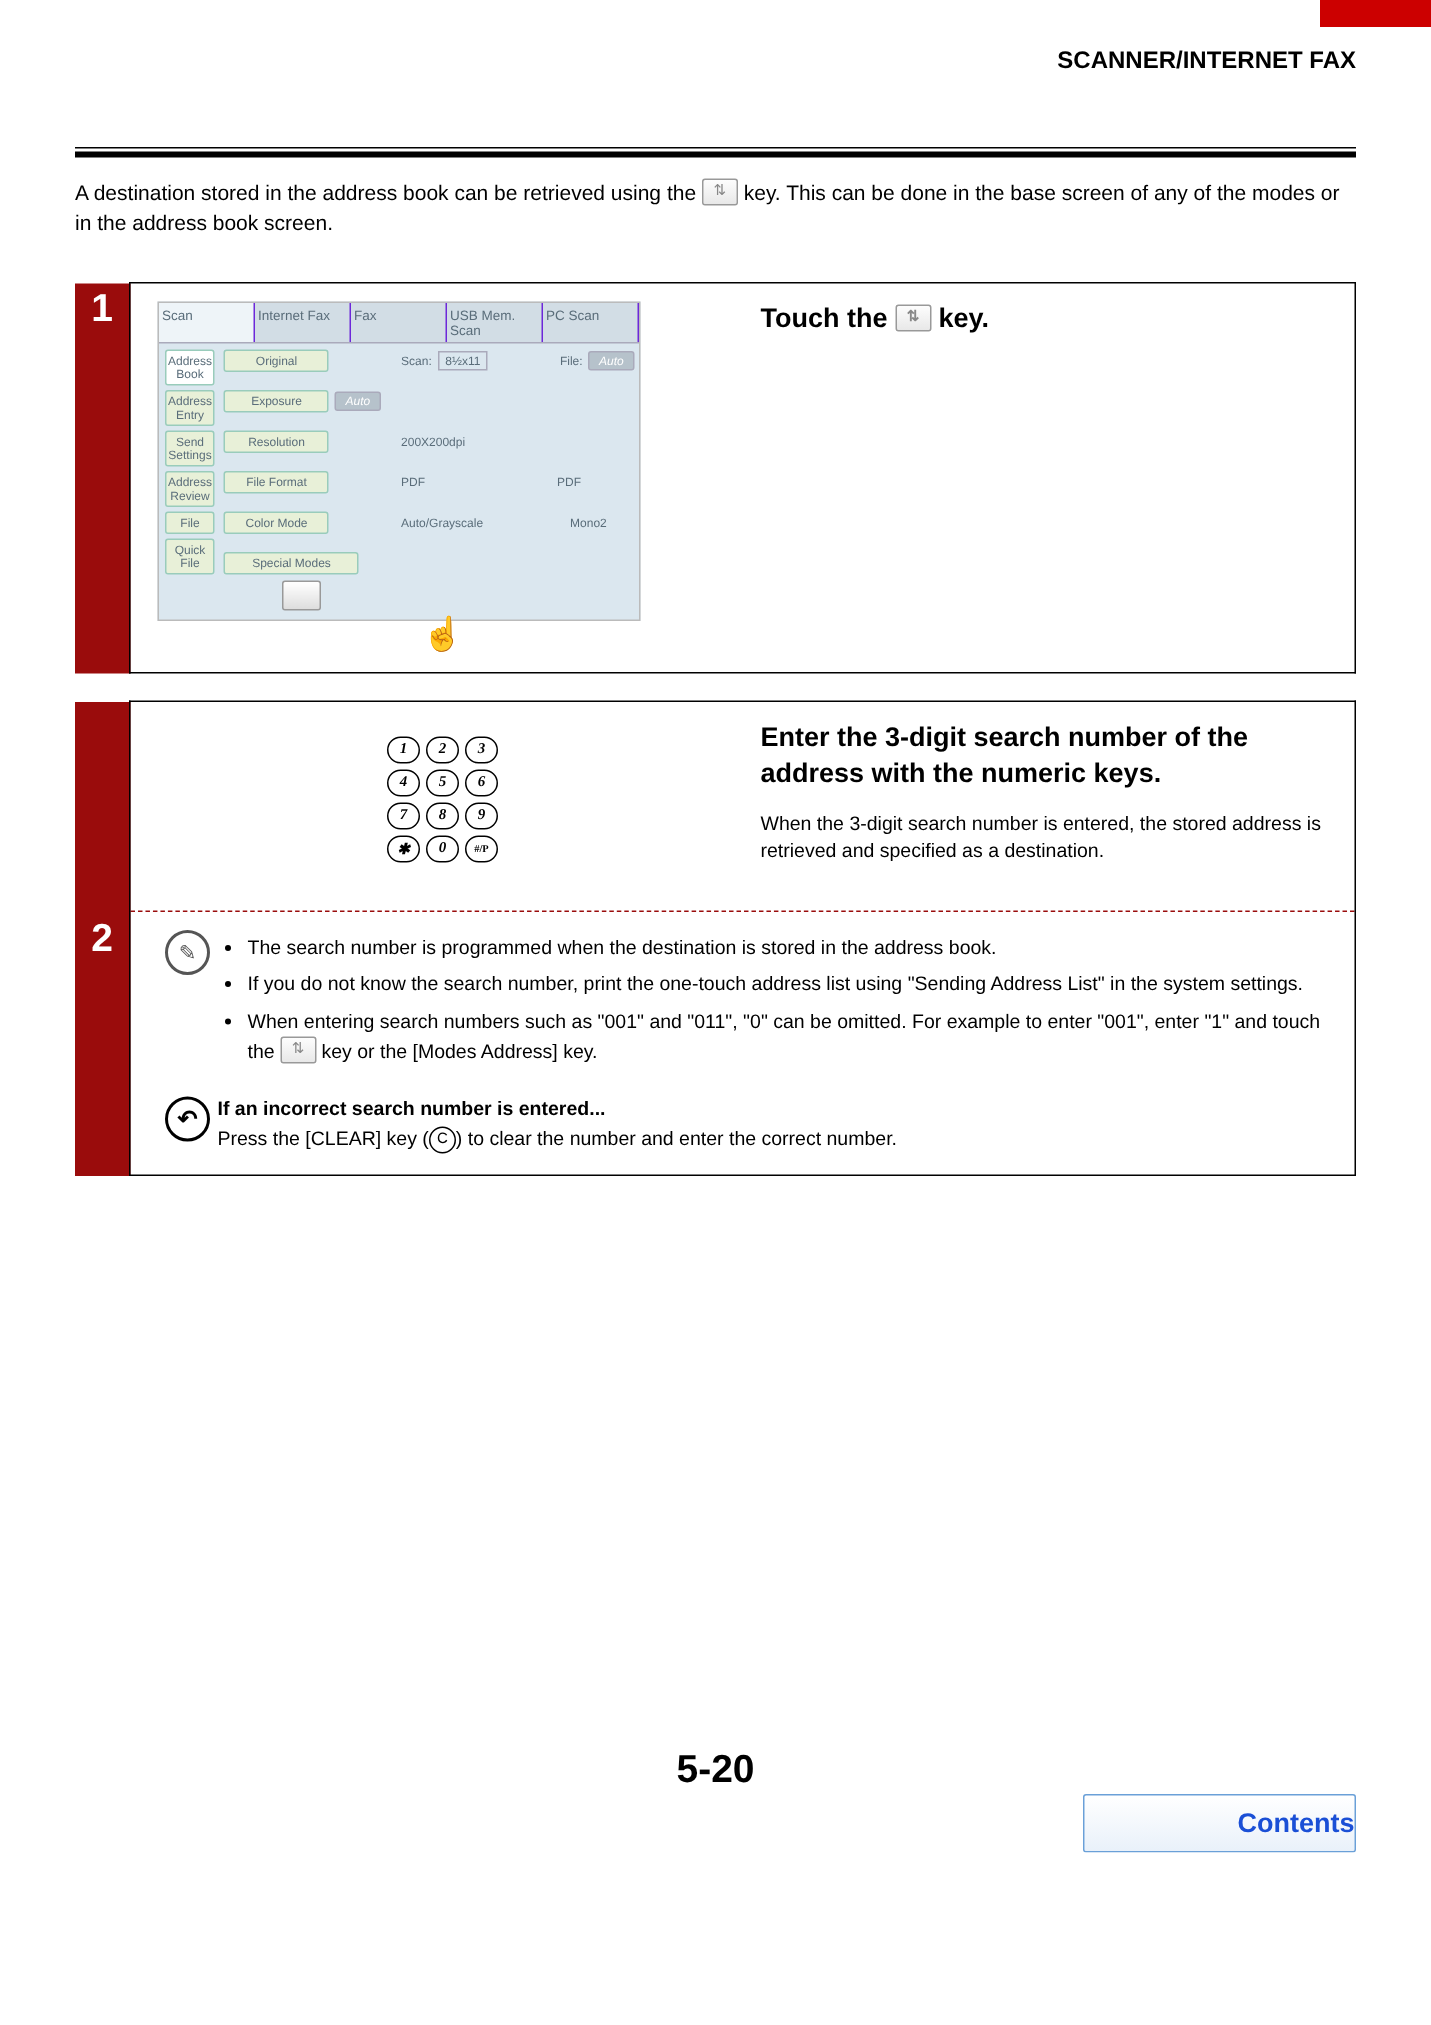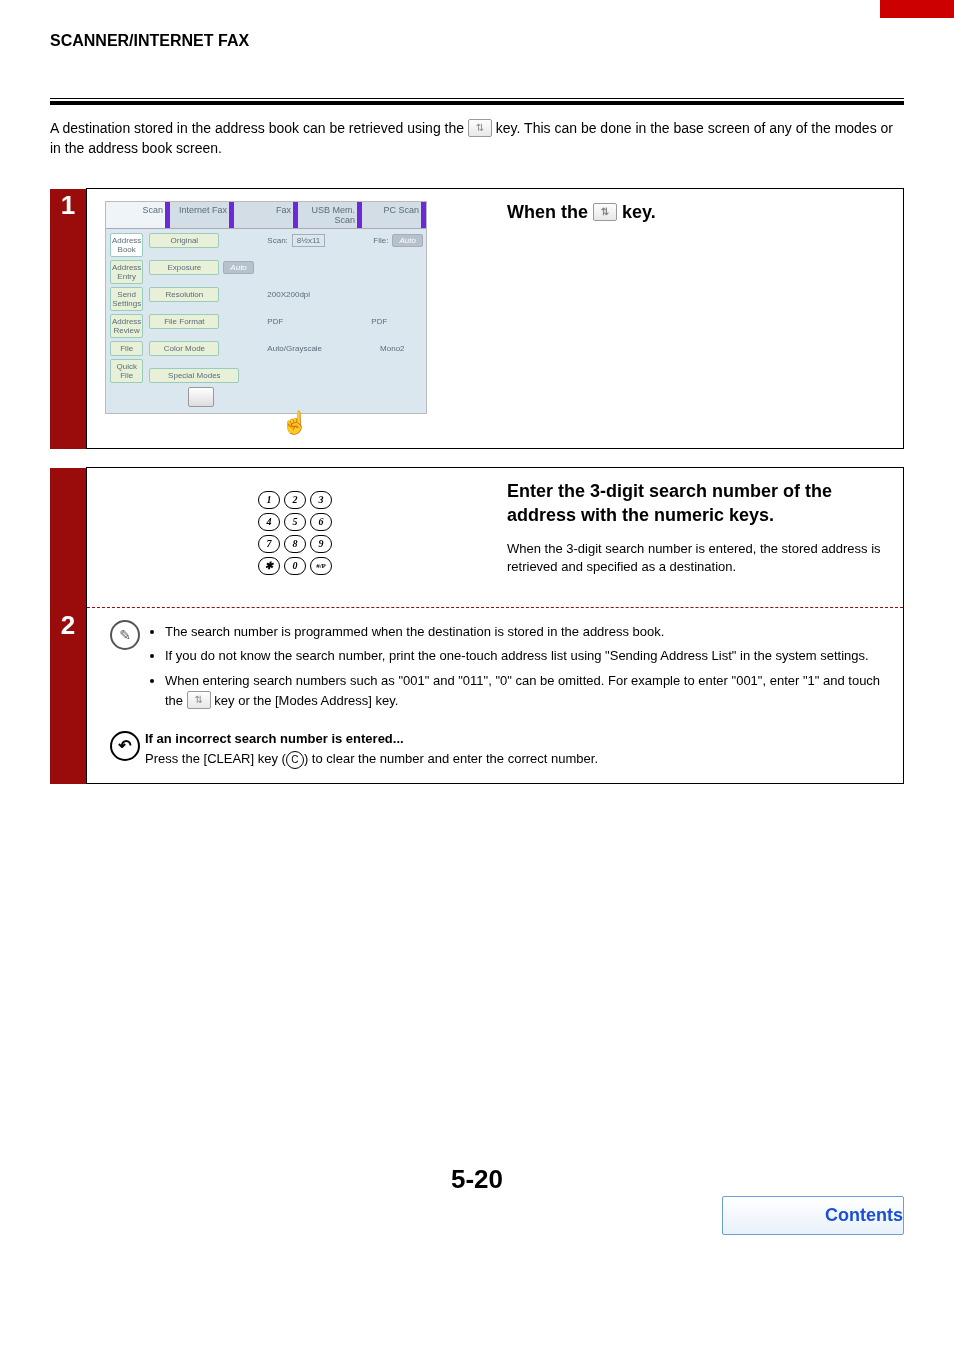--- a/index.html
+++ b/index.html
@@ -17,21 +17,21 @@
     margin-left: 880px;
     width: 74px;
   }
   .page {
     padding: 0 50px 40px 50px;
     position: relative;
   }
   .header-line {
     font-weight: bold;
     font-size: 16px;
-    text-align: left;
+    text-align: right;
     padding: 14px 0 8px 0;
   }
   .thin-rule { border-top: 1px solid #000; margin-top: 40px;}
   .thick-rule { border-top: 4px solid #000; margin-top: 2px;}
   h1.title {
     font-size: 34px;
     font-weight: bold;
     margin: 10px 0 8px 0;
     letter-spacing: 0.5px;
     line-height: 1.25;
@@ -83,21 +83,21 @@
   .bold { font-weight:bold; }
   
   .mock {
     border:1px solid #bbb;
     background:#dbe7ef;
     width: 320px;
     font-size:9px;
     color:#5a6d7a;
   }
   .mock .tabs { display:flex; border-bottom:1px solid #aab; }
-  .mock .tab { flex:1; text-align:right; padding:3px 2px; border-right:5px solid #6d28d9; background:#d2dde5;}
+  .mock .tab { flex:1; text-align:left; padding:3px 2px; border-right:1px solid #6d28d9; background:#d2dde5;}
   .mock .tab.active { background:#eef4f8; }
   .mock .body { display:flex; padding:4px; }
   .mock .side { width:72px; display:flex; flex-direction:column; gap:3px; }
   .mock .side .btn { border:1px solid #9cb; border-radius:2px; background:#e8f0d8; text-align:center; padding:2px 1px; font-size:8px;}
   .mock .side .btn.sel { background:#fff; }
   .mock .main { flex:1; padding-left:6px; display:flex; flex-direction:column; gap:1px;justify-content:space-between;}
   .mock .row { display:flex; align-items:center; gap:4px; }
   .mock .lab { width:68px; border:1px solid #9cb; background:#e8f0d8; border-radius:2px; text-align:center; padding:2px 0; font-size:8px;}
   .mock .val { font-size:8px;padding-left:44px; }
   .mock .pill { border:1px solid #aab; background:#b6c2cb; color:#fff; border-radius:2px; padding:1px 6px; font-size:8px;font-style:italic;}
@@ -193,21 +193,21 @@
                     <span class="lab" style="width:88px">Special Modes</span>
                   </div>
                 </div>
               </div>
               <div class="foot"><span class="sortbtn"></span></div>
             </div>
             <div class="hand">☝</div>
           </div>
           <div class="right-col">
             <p class="step-heading">
-              <span>When the </span>
+              <span>Touch the </span>
               <span class="inline-icon">⇅</span>
               <span> key.</span>
             </p>
           </div>
         </div>
       </td>
     </tr>
   </tbody>
     </table>
 

